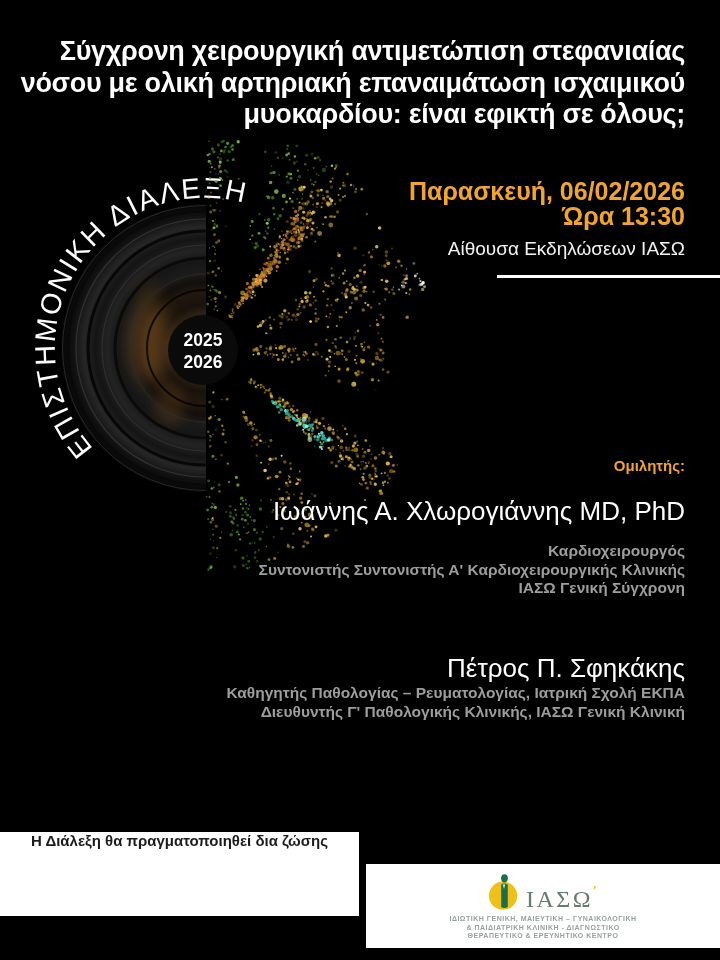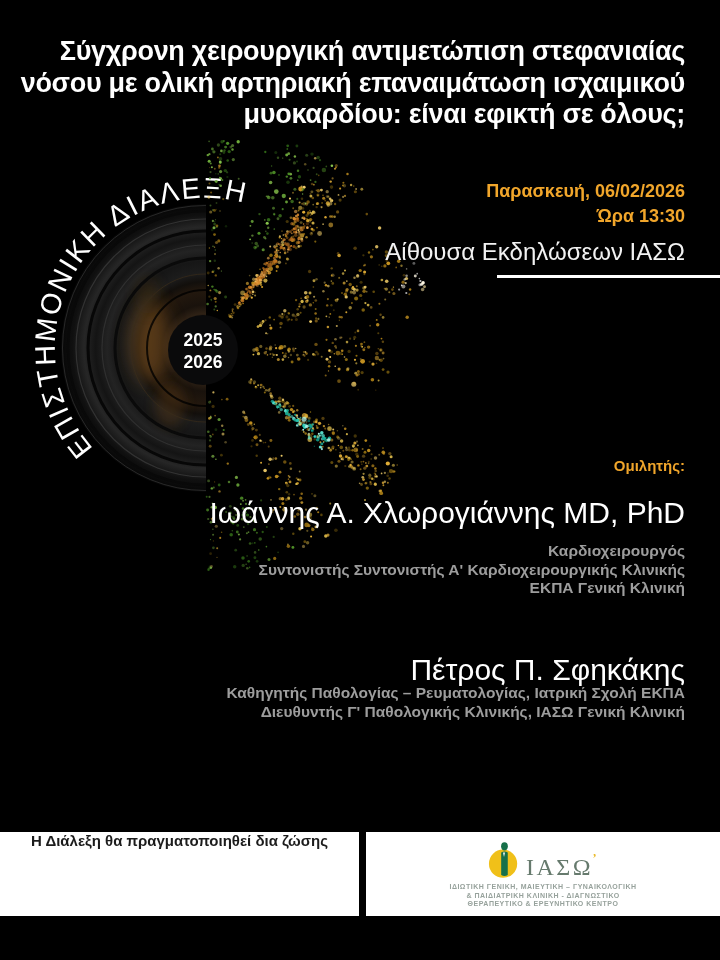--- a/index.html
+++ b/index.html
@@ -18,38 +18,38 @@
 
   .title{
     position:absolute;top:36px;left:-60px;right:35px;text-align:right;
     color:#ffffff;font-weight:bold;font-size:27px;line-height:31.5px;
     letter-spacing:-0.3px;
   }
   .title div{white-space:nowrap;}
 
   .event-block{
     position:absolute;top:179px;right:35px;text-align:right;
-    color:var(--accent);font-weight:bold;font-size:18px;line-height:25px;
+    color:var(--accent);font-weight:bold;font-size:25px;line-height:25px;
     white-space:nowrap;
   }
   .venue{
     position:absolute;top:238px;right:35px;text-align:right;
-    color:#f2f2f2;font-size:24px;white-space:nowrap;
+    color:#f2f2f2;font-size:19px;white-space:nowrap;
   }
   .divider{
     position:absolute;top:275px;left:497px;width:223px;height:3px;background:#ffffff;
   }
 
   .h-gold{
     position:absolute;right:35px;text-align:right;
     color:var(--accent);font-weight:bold;font-size:15px;white-space:nowrap;
   }
   .person-name{
     position:absolute;right:35px;text-align:right;
-    color:#ffffff;font-size:30px;font-weight:400;white-space:nowrap;
+    color:#ffffff;font-size:26px;font-weight:400;white-space:nowrap;
   }
   .person-titles{
     position:absolute;right:35px;text-align:right;
     color:var(--gray);font-weight:bold;font-size:15.5px;line-height:18.5px;
   }
   .person-titles div{white-space:nowrap;}
 
   .speaker-heading{top:457px;}
   .speaker-name{top:496px;}
   .speaker-titles{top:527px;margin-top:15px;}
@@ -58,21 +58,21 @@
   .coordinator-titles{top:684px;}
 
   .footer-note-box{
     position:absolute;left:0;top:832px;width:359px;height:84px;background:#ffffff;
     display:flex;align-items:flex-start;justify-content:center;
   }
   .footer-note{
     color:#1c1c1c;font-weight:bold;font-size:15px;white-space:nowrap;
   }
   .logo-box{
-    position:absolute;left:366px;top:832px;width:354px;height:84px;background:#ffffff;
+    position:absolute;left:366px;top:864px;width:354px;height:84px;background:#ffffff;
     display:flex;flex-direction:column;align-items:center;justify-content:center;
   }
   .logo-row{display:flex;align-items:flex-end;gap:6px;height:40px;}
   .logo-wordmark{
     font-family:"Liberation Serif","DejaVu Serif",serif;
     font-size:24px;color:#667a6d;letter-spacing:2.5px;line-height:1;
     position:relative;padding-right:5px;
   }
   .omega-tick{
     position:absolute;top:-3px;right:-1px;color:#E8B61E;font-size:12px;font-weight:bold;
@@ -1614,21 +1614,21 @@
     <div>Ώρα 13:30</div>
   </div>
   <div class="venue">Αίθουσα Εκδηλώσεων ΙΑΣΩ</div>
   <div class="divider"></div>
 
   <div class="h-gold speaker-heading">Ομιλητής:</div>
   <div class="person-name speaker-name">Ιωάννης Α. Χλωρογιάννης MD, PhD</div>
   <div class="person-titles speaker-titles">
     <div>Καρδιοχειρουργός</div>
     <div>Συντονιστής Συντονιστής Α' Καρδιοχειρουργικής Κλινικής</div>
-    <div>ΕΚΠΑ Γενική Κλινική</div>
+    <div>ΙΑΣΩ Γενική Σύγχρονη</div>
   </div>
 
   <div class="person-name coordinator-name">Πέτρος Π. Σφηκάκης</div>
   <div class="person-titles coordinator-titles">
     <div>Καθηγητής Παθολογίας – Ρευματολογίας, Ιατρική Σχολή ΕΚΠΑ</div>
     <div>Διευθυντής Γ' Παθολογικής Κλινικής, ΙΑΣΩ Γενική Κλινική</div>
   </div>
 
   <div class="footer-note-box">
     <span class="footer-note">Η Διάλεξη θα πραγματοποιηθεί δια ζώσης</span>

